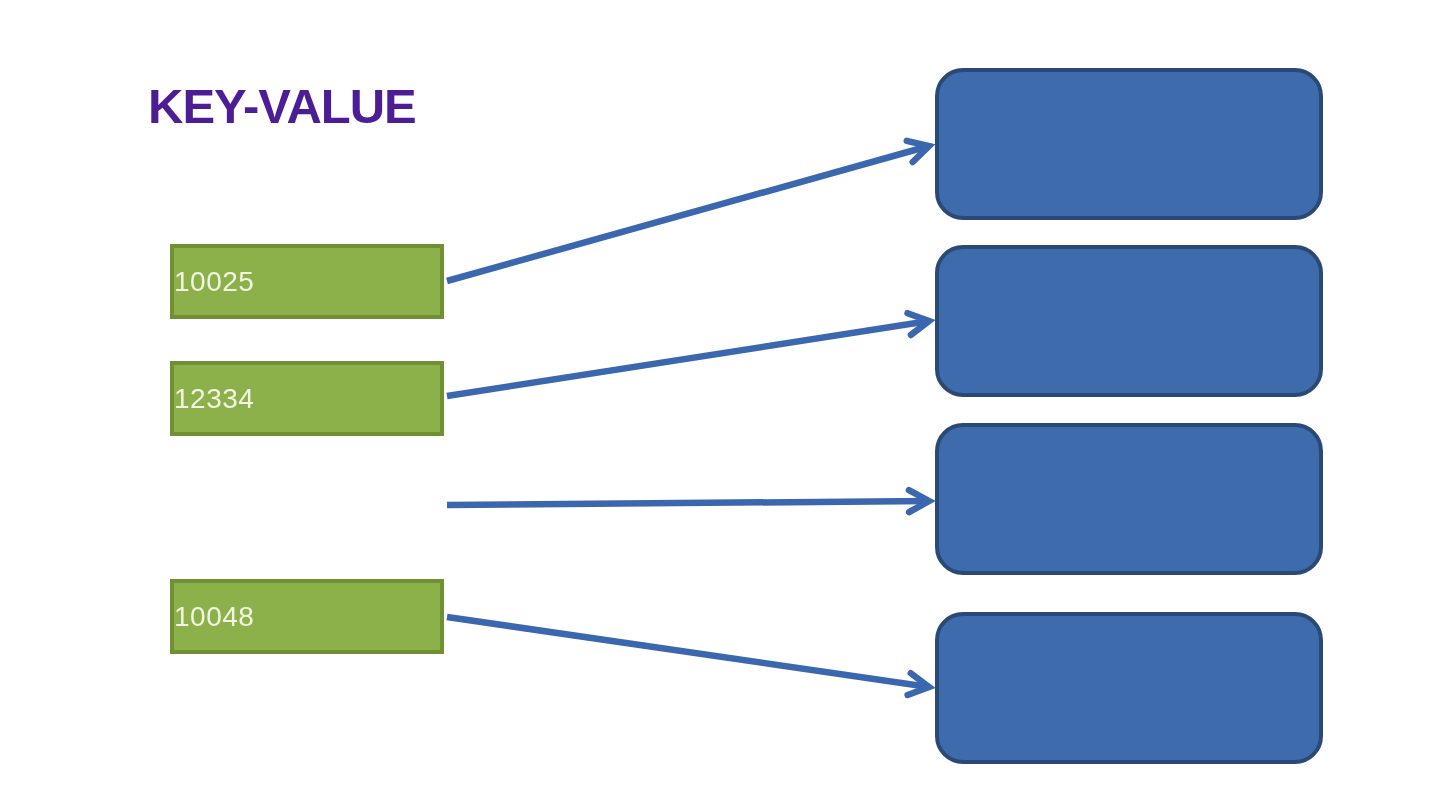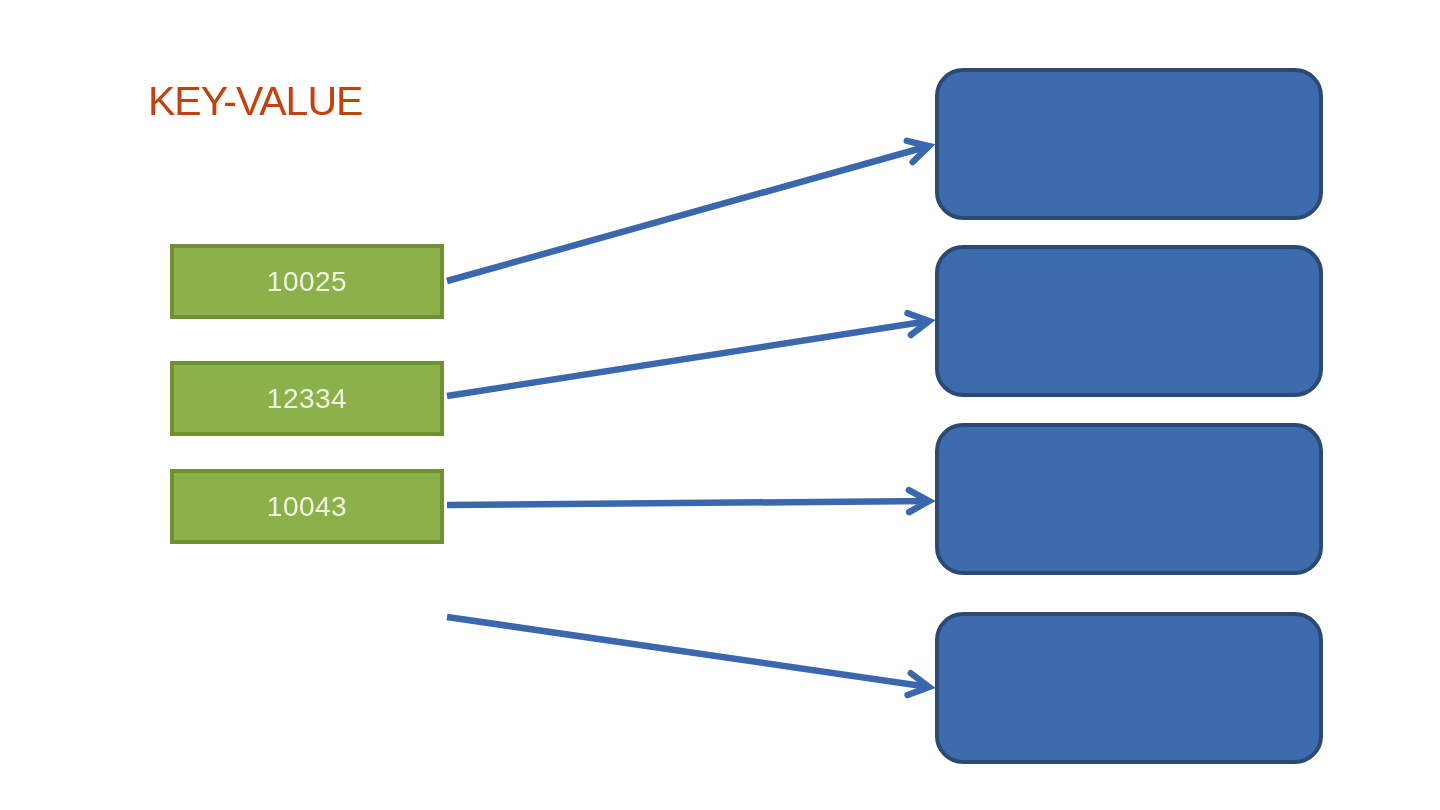--- a/index.html
+++ b/index.html
@@ -13,38 +13,37 @@
     width: 1440px;
     height: 810px;
     background: #ffffff;
     overflow: hidden;
   }
   .title {
     position: absolute;
     left: 148px;
     top: 78px;
     margin: 0;
-    font-size: 41px;
-    font-weight: 400;
+    font-size: 49px;
+    font-weight: 700;
     letter-spacing: -1px;
-    color: #c2410c;
+    color: #4c1d95;
     font-family: "Liberation Sans", sans-serif;
     white-space: nowrap;
   }
   .key-box {
     position: absolute;
     left: 170px;
     width: 274px;
     height: 75px;
     box-sizing: border-box;
     background: var(--key-fill, #8cb14b);
     border: 4px solid var(--key-border, #6f9133);
     display: flex;
     align-items: center;
-    justify-content: center;
   }
   .key-box .key-label {
     color: var(--key-text, #f1f4e2);
     font-size: 28px;
     letter-spacing: 0.5px;
   }
   .key-1 { top: 244px; }
   .key-2 { top: 361px; }
   .key-3 { top: 469px; }
   .key-4 { top: 579px; }
@@ -88,22 +87,22 @@
 <div class="stage">
 
   <h1 class="title">KEY-VALUE</h1>
 
   <div class="key-box key-1">
     <span class="key-label">10025</span>
   </div>
   <div class="key-box key-2">
     <span class="key-label">12334</span>
   </div>
-  <div class="key-box key-3">
-    <span class="key-label">10043</span>
+  <div class="key-box key-4">
+    <span class="key-label">10048</span>
   </div>
 
   <div class="value-box value-1"></div>
   <div class="value-box value-2"></div>
   <div class="value-box value-3"></div>
   <div class="value-box value-4"></div>
 
   <svg class="arrow-layer" viewBox="0 0 1440 810" xmlns="http://www.w3.org/2000/svg">
     <defs>
       <marker id="vhead" markerUnits="userSpaceOnUse" markerWidth="32" markerHeight="32" refX="25" refY="16" orient="auto">

